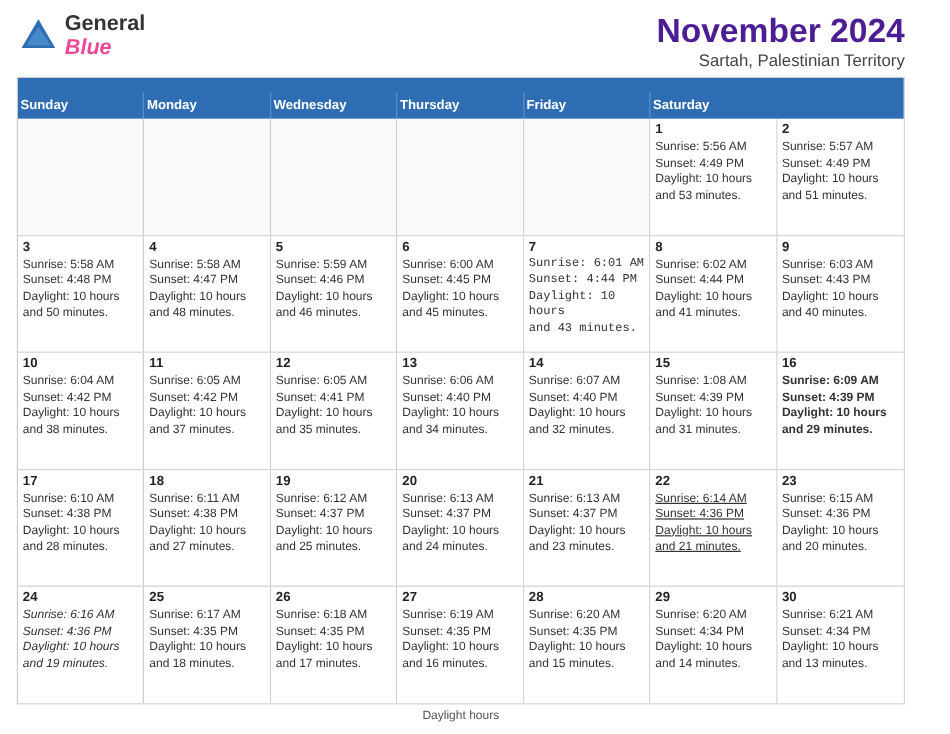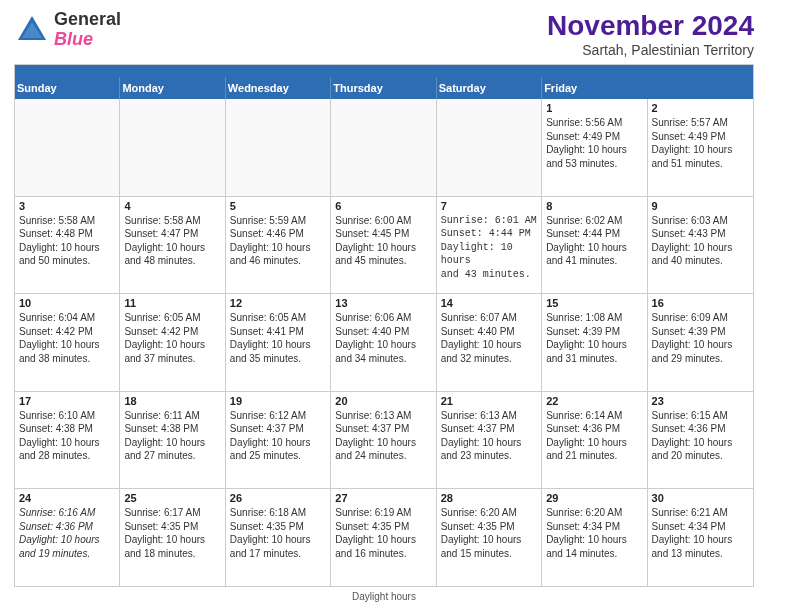--- a/index.html
+++ b/index.html
@@ -134,22 +134,22 @@
       <div class="subtitle">Sartah, Palestinian Territory</div>
     </div>
   </div>
 
   <div class="calendar">
     <div class="cal-header" id="cal-header">
         <div class="cal-header-cell">Sunday</div>
         <div class="cal-header-cell">Monday</div>
         <div class="cal-header-cell">Wednesday</div>
         <div class="cal-header-cell">Thursday</div>
+        <div class="cal-header-cell">Friday</div>
         <div class="cal-header-cell">Saturday</div>
-        <div class="cal-header-cell">Friday</div>
       </div>
     <div class="cal-body" id="cal-body">
         <div class="cal-row">
           <div class="cal-cell empty"></div>
           <div class="cal-cell empty"></div>
           <div class="cal-cell empty"></div>
           <div class="cal-cell empty"></div>
           <div class="cal-cell empty"></div>
           <div class="cal-cell">
             <span class="day-num">1</span>
@@ -255,21 +255,21 @@
           </div>
           <div class="cal-cell">
             <span class="day-num">15</span>
             <div class="cell-info" style="white-space: pre-line;">Sunrise: 1:08 AM
 Sunset: 4:39 PM
 Daylight: 10 hours
 and 31 minutes.</div>
           </div>
           <div class="cal-cell">
             <span class="day-num">16</span>
-            <div class="cell-info" style="white-space: pre-line;">Sunrise: 6:09 AM
+            <div class="cell-info" style="white-space: pre-line; font-weight: bold;">Sunrise: 6:09 AM
 Sunset: 4:39 PM
 Daylight: 10 hours
 and 29 minutes.</div>
           </div>
         </div>
         <div class="cal-row">
           <div class="cal-cell">
             <span class="day-num">17</span>
             <div class="cell-info" style="white-space: pre-line;">Sunrise: 6:10 AM
 Sunset: 4:38 PM
@@ -299,21 +299,21 @@
           </div>
           <div class="cal-cell">
             <span class="day-num">21</span>
             <div class="cell-info" style="white-space: pre-line;">Sunrise: 6:13 AM
 Sunset: 4:37 PM
 Daylight: 10 hours
 and 23 minutes.</div>
           </div>
           <div class="cal-cell">
             <span class="day-num">22</span>
-            <div class="cell-info" style="white-space: pre-line;">Sunrise: 6:14 AM
+            <div class="cell-info" style="white-space: pre-line; text-decoration: underline;">Sunrise: 6:14 AM
 Sunset: 4:36 PM
 Daylight: 10 hours
 and 21 minutes.</div>
           </div>
           <div class="cal-cell">
             <span class="day-num">23</span>
             <div class="cell-info" style="white-space: pre-line;">Sunrise: 6:15 AM
 Sunset: 4:36 PM
 Daylight: 10 hours
 and 20 minutes.</div>

